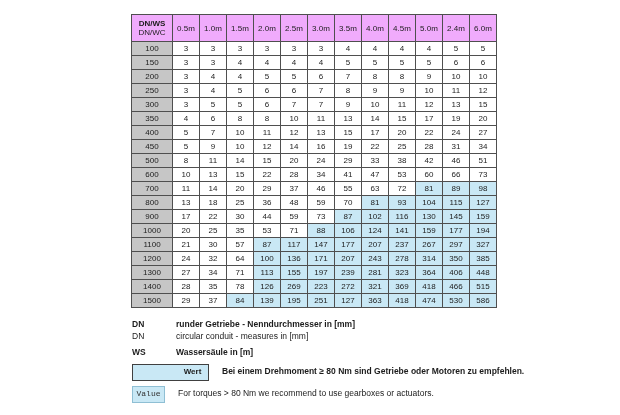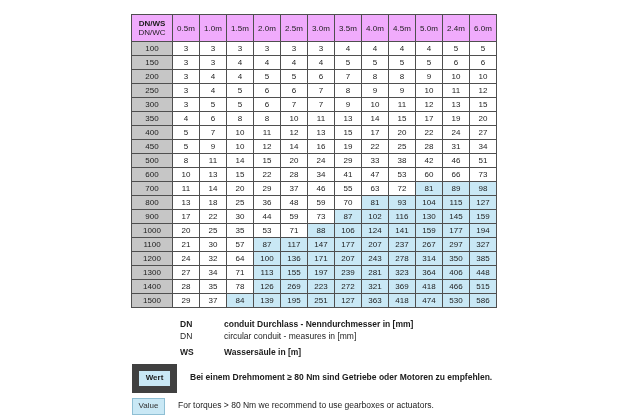--- a/index.html
+++ b/index.html
@@ -41,34 +41,34 @@
 
   
   .legend {
     position: absolute;
     left: 132px; top: 319px;
     font-size: 8.5px;
     line-height: 11.5px;
   }
   .def-group { margin-bottom: 5px; }
   .def-row { display: flex; }
-  .def-key { width: 44px; flex: 0 0 44px; margin-left: 48px; }
+  .def-key { width: 44px; flex: 0 0 44px; }
   .bold { font-weight: bold; }
   .notes { margin-top: 3px; }
   .note-row { display: flex; align-items: center; margin-top: 5px; }
   .note-box {
     width: 31px; height: 15px;
     flex: 0 0 31px;
     background: #c9e8f5;
     display: flex; align-items: center; justify-content: center;
     font-size: 8px;
     margin-right: 13px;
   }
-  .box-strong { border: 7px solid #404040; font-weight: bold; }
-  .box-light { border: 1px solid #8fbfd4; color: #333333; }
+  .box-strong { border: 1px solid #404040; font-weight: bold; padding-left: 44px; }
+  .box-light { border: 1px solid #8fbfd4; color: #333333; font-family: Liberation Mono, monospace; }
   .note-text-strong { font-weight: bold; }
   .note-text-light { color: #222222; }
 </style>
 </head>
 <body>
 
 <table class="dnws">
   <thead>
     <tr>
       <th class="corner hdr-bg">
@@ -379,21 +379,21 @@
       </tr>
     </tbody>
 </table>
 
 <div class="legend">
   <div id="legend-defs">
 
   <div class="def-group">
         <div class="def-row">
           <span class="def-key bold">DN</span>
-          <span class="bold">conduit Durchlass - Nenndurchmesser in [mm]</span>
+          <span class="bold">runder Getriebe - Nenndurchmesser in [mm]</span>
         </div>
         <div class="def-row">
           <span class="def-key">DN</span>
           <span class="">circular conduit - measures in [mm]</span>
         </div>
       </div>
       <div class="def-group">
         <div class="def-row">
           <span class="def-key bold">WS</span>
           <span class="bold">Wassersäule in [m]</span>

